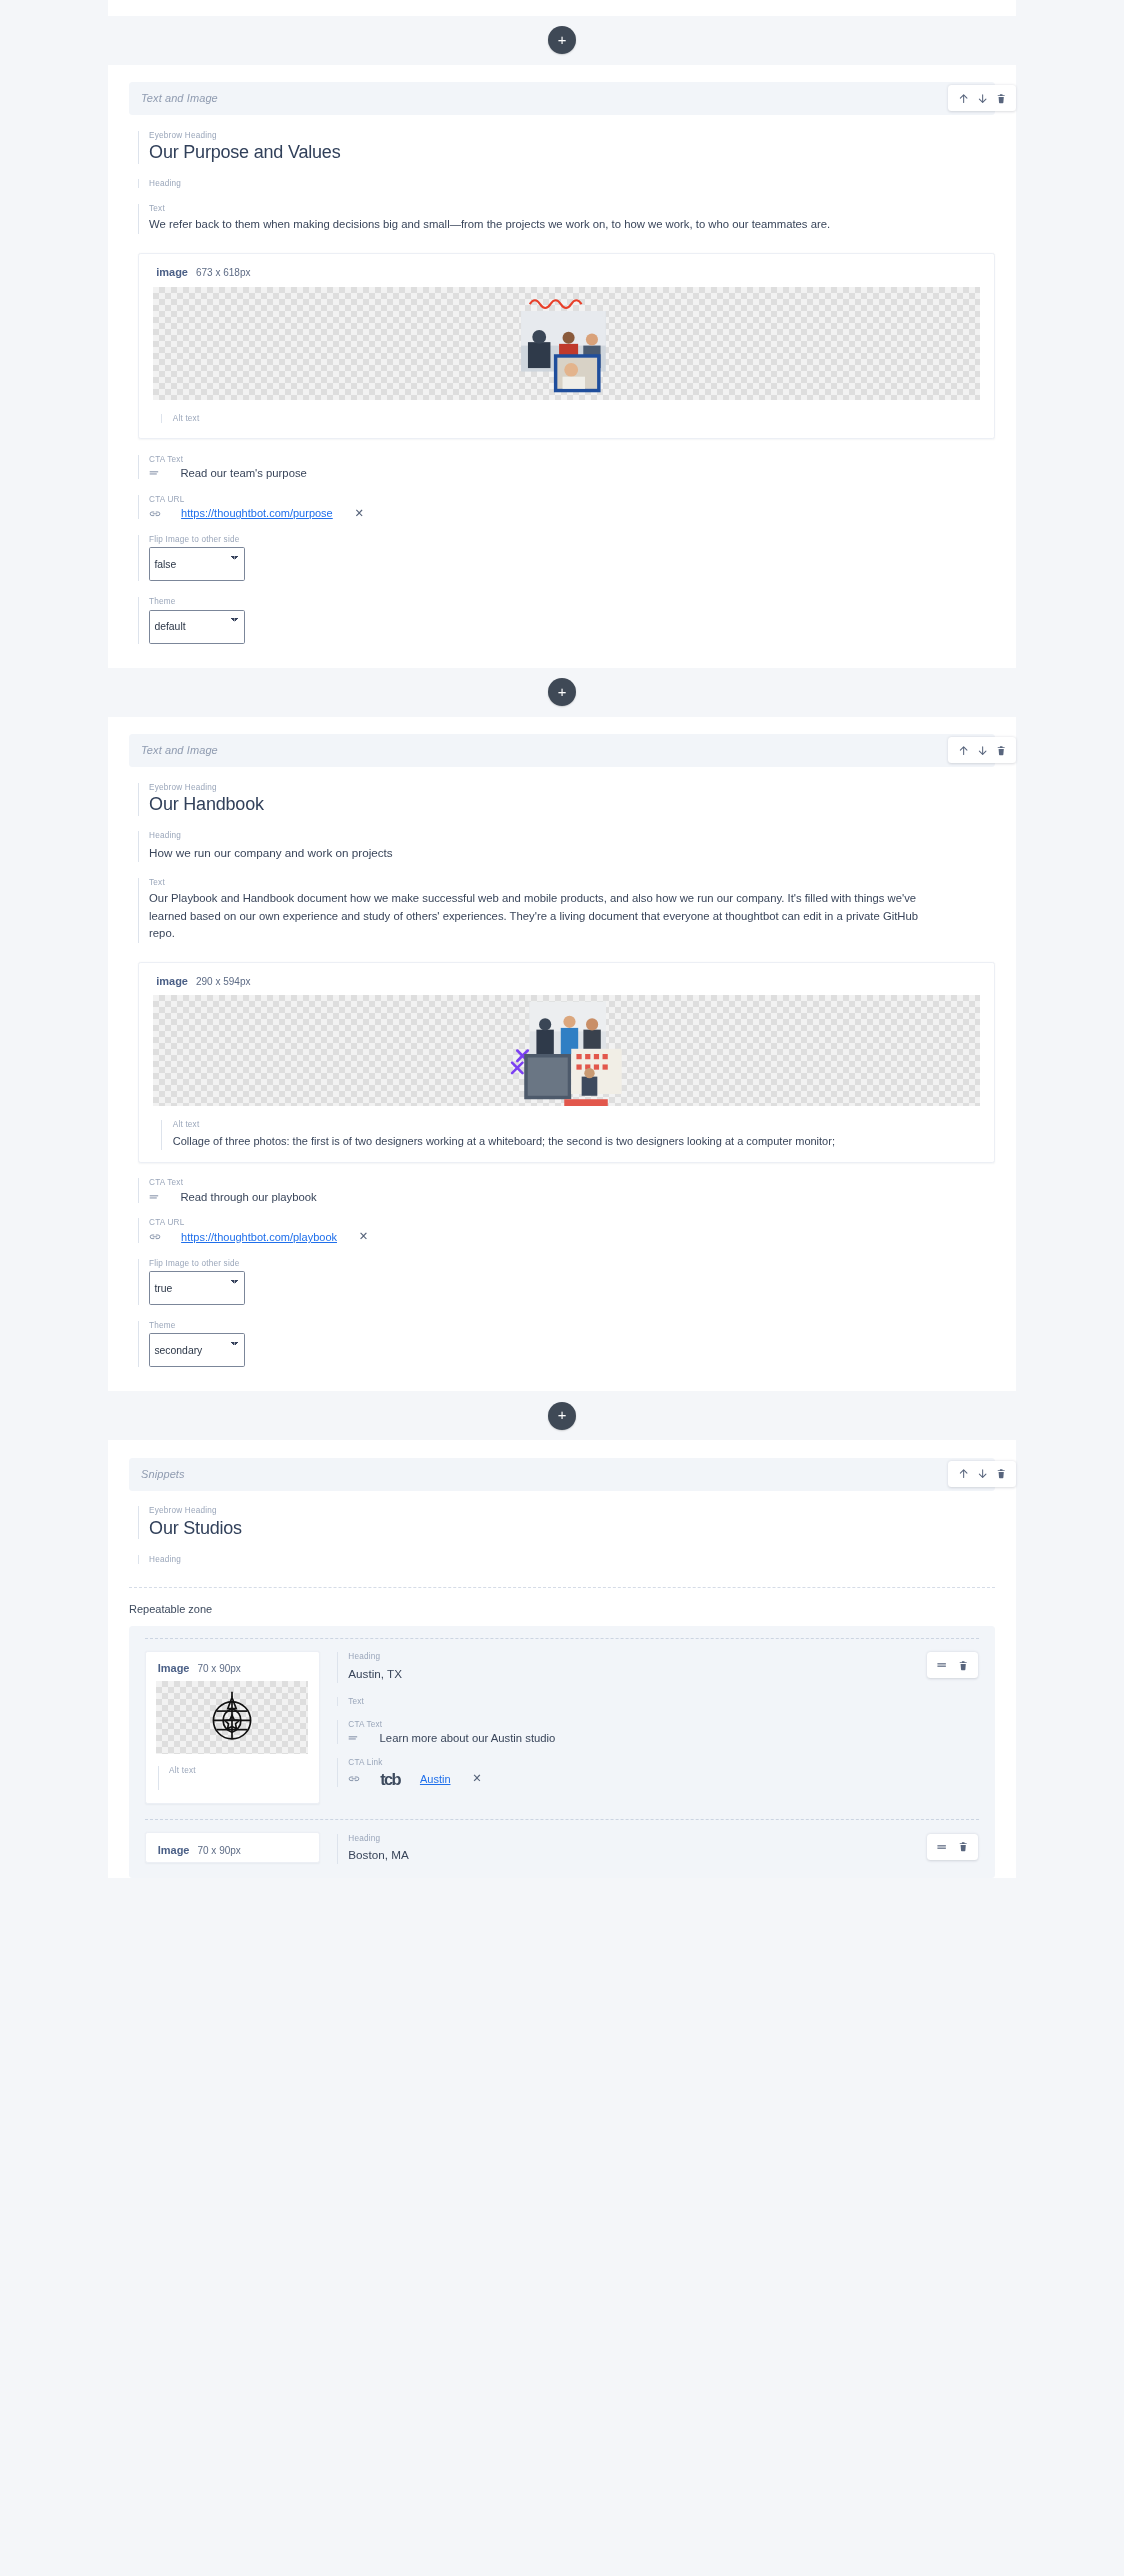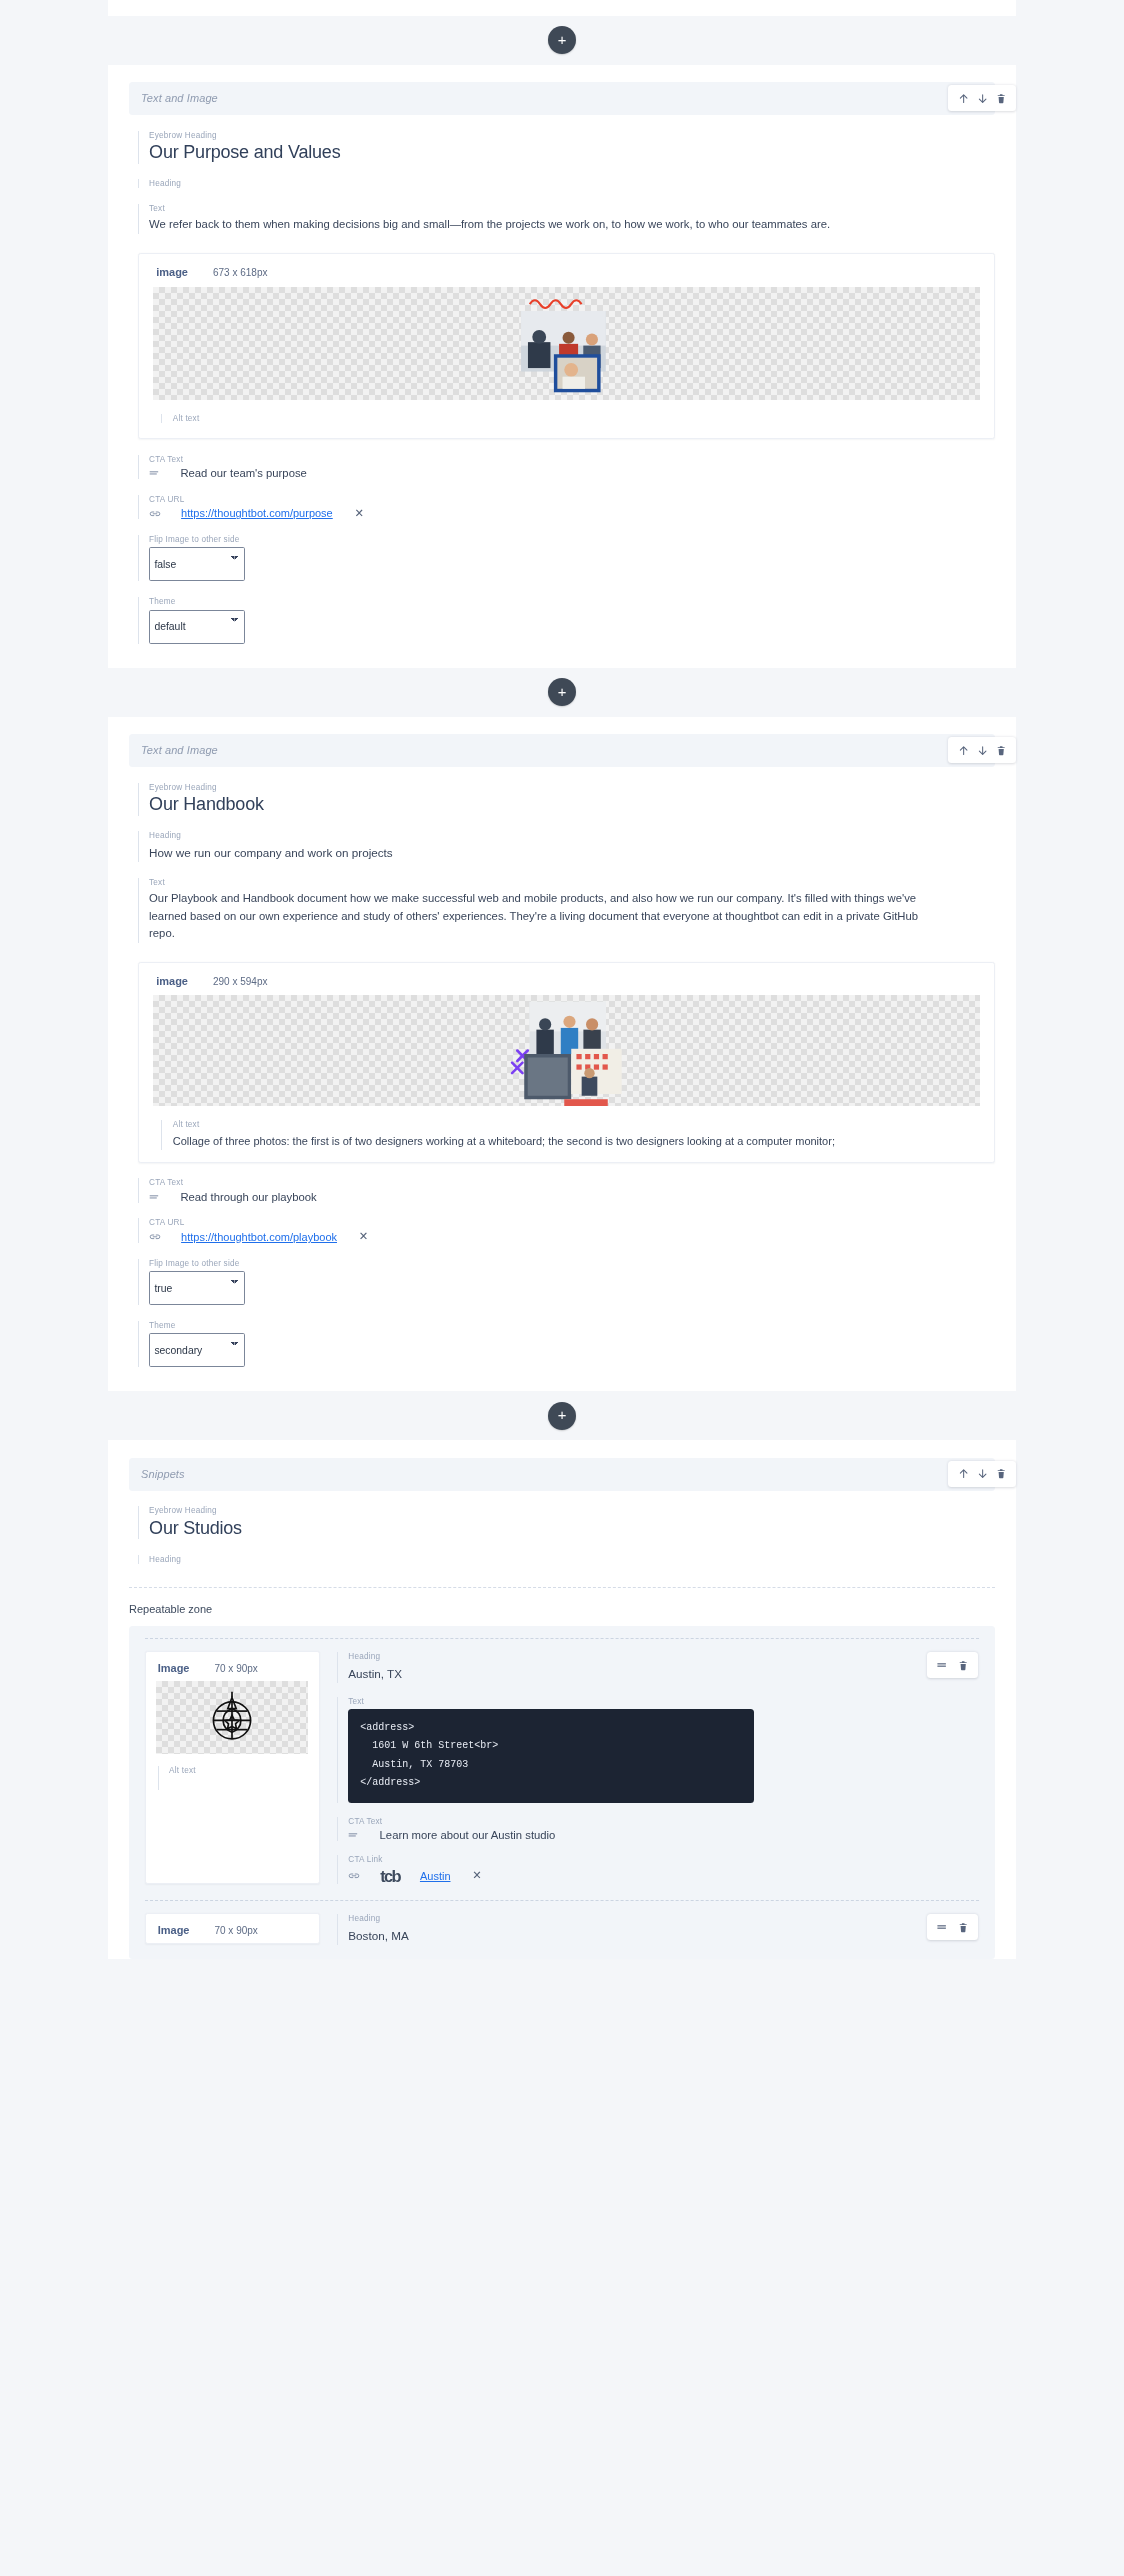--- a/index.html
+++ b/index.html
@@ -118,21 +118,21 @@
   
   .img-block {
     background: #ffffff;
     border: 0.9px solid #eceff5;
     border-radius: 2.6px;
     margin: 19px 0 0 8.7px;
     padding: 12px 14px 12px 14px;
     box-shadow: 0 0.9px 1.7px rgba(40,50,70,.05);
   }
   .img-caption {
-    display: flex; align-items: baseline; gap: 25px;
+    display: flex; align-items: baseline; gap: 8px;
     margin-bottom: 8.7px; padding-left: 3.5px;
   }
   .img-caption .name {
     font-size: 11px; color: #4a5f86; font-weight: 700;
   }
   .img-caption .dims { font-size: 10px; color: #5d6b85; }
   .checker {
     height: 113px;
     background-color: #f2f2f2;
     background-image:
@@ -616,24 +616,20 @@
               </button>
             </div>
 
             <div class="field">
               <span class="field-label">Heading</span>
               <div class="field-value med">Austin, TX</div>
             </div>
 
             <div class="field">
               <span class="field-label">Text</span>
-              <pre class="code">&lt;address&gt;
-  1601 W 6th Street&lt;br&gt;
-  Austin, TX 78703
-&lt;/address&gt;</pre>
             </div>
 
             <div class="field">
               <span class="field-label">CTA Text</span>
               <div class="cta-row">
                 <span class="icn">
                   <svg width="11.3" height="7.8" viewBox="0 0 16 10" fill="none" stroke="currentColor" stroke-width="1.4">
                       <line x1="1" y1="3.5" x2="13" y2="3.5"></line>
                       <line x1="1" y1="6.5" x2="11" y2="6.5"></line>
                     </svg>

